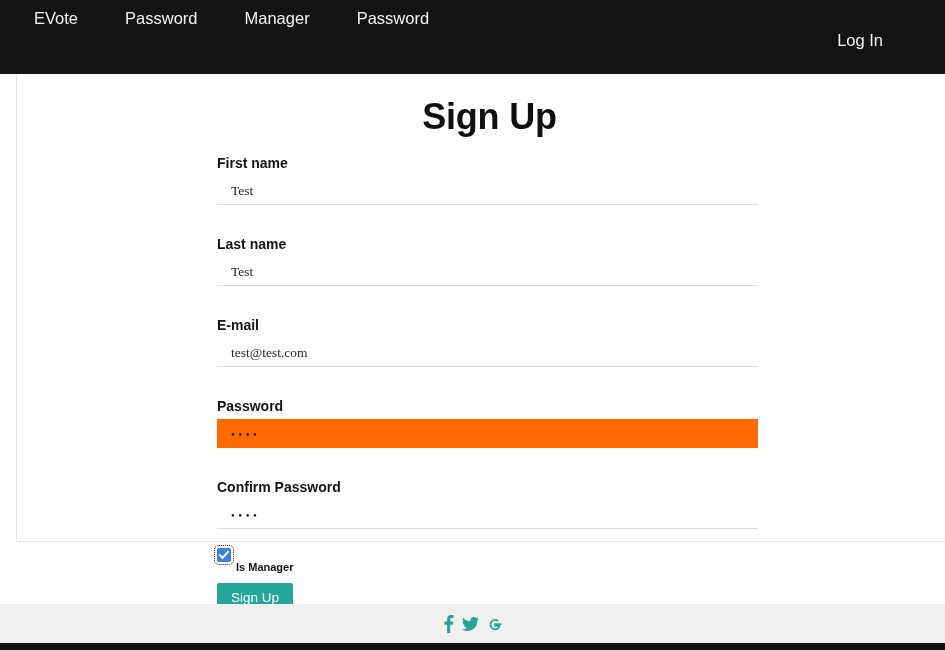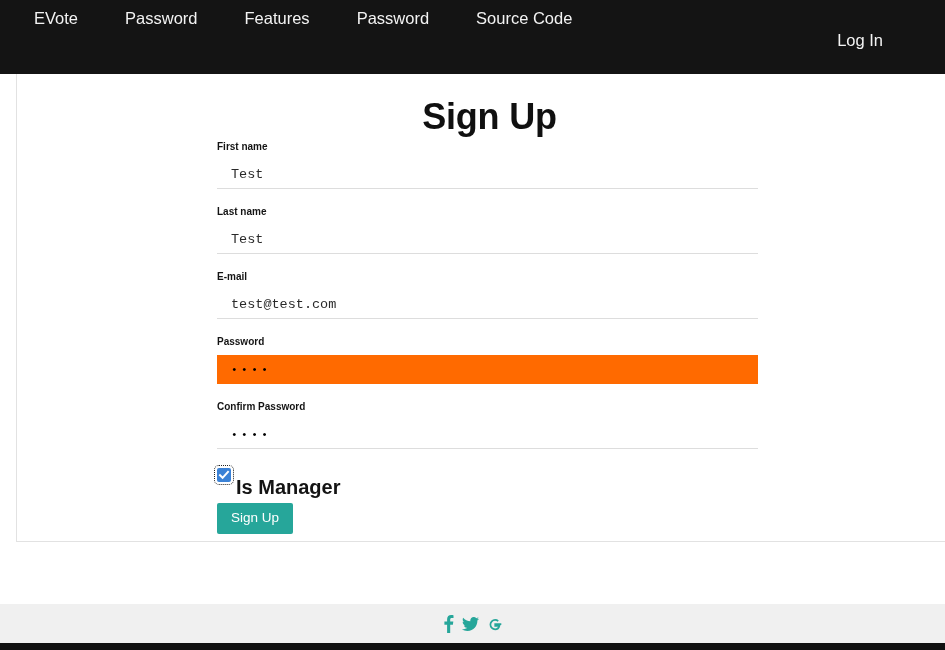--- a/index.html
+++ b/index.html
@@ -91,40 +91,40 @@
   .form {
     position: absolute;
     top: 64px;
     left: 200px;
     width: 541px;
   }
   .field {
     position: relative;
   }
   .field-label {
-    font-size: 10px;
+    font-size: 14px;
     font-weight: bold;
     color: #141414;
     line-height: 18px;
-    margin: 0 0 4px 0;
+    margin: 16px 0 4px 0;
     display: block;
   }
   .field-input {
     display: block;
     width: 541px;
     box-sizing: border-box;
     height: 29px;
     line-height: 29px;
     padding: 0 0 0 14px;
     font-size: 13.5px;
     color: #2a2a2a;
     background: transparent;
     border: none;
     border-bottom: 1px solid #dddddd;
-    font-family: Liberation Mono, monospace;
+    font-family: Liberation Serif, serif;
     outline: none;
   }
   .field-input.autofilled {
     background: #ff6a00;
     border-bottom: 1px solid #ff6a00;
     color: #000000;
   }
   .field-spacer { height: 14px; }
 
   .dots {
@@ -153,21 +153,21 @@
     outline: 1px dotted #222;
     outline-offset: 2px;
     cursor: pointer;
   }
   .checkbox svg {
     position: absolute;
     top: 1px;
     left: 1px;
   }
   .checkbox-label {
-    font-size: 20px;
+    font-size: 11px;
     font-weight: bold;
     color: #141414;
     margin-left: 5px;
     line-height: 18px;
     white-space: nowrap;
     margin-top: 24px;
   }
 
   
   .submit-btn {
@@ -219,23 +219,22 @@
 </style>
 </head>
 <body>
 
 <div class="page">
 
   <div class="navbar">
     <div class="nav-links">
       <a class="nav-link">EVote</a>
       <a class="nav-link">Password</a>
-      <a class="nav-link">Features</a>
+      <a class="nav-link">Manager</a>
       <a class="nav-link">Password</a>
-      <a class="nav-link">Source Code</a>
     </div>
     <div class="nav-right">
       <a class="nav-link">Log In</a>
     </div>
   </div>
 
   <div class="content-card">
 
     <h1 class="page-title">Sign Up</h1>
 

